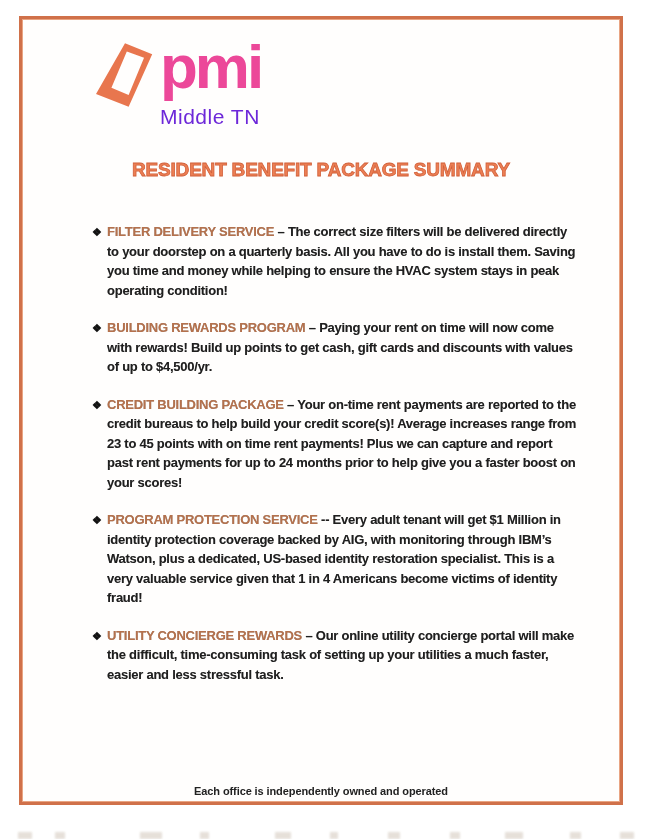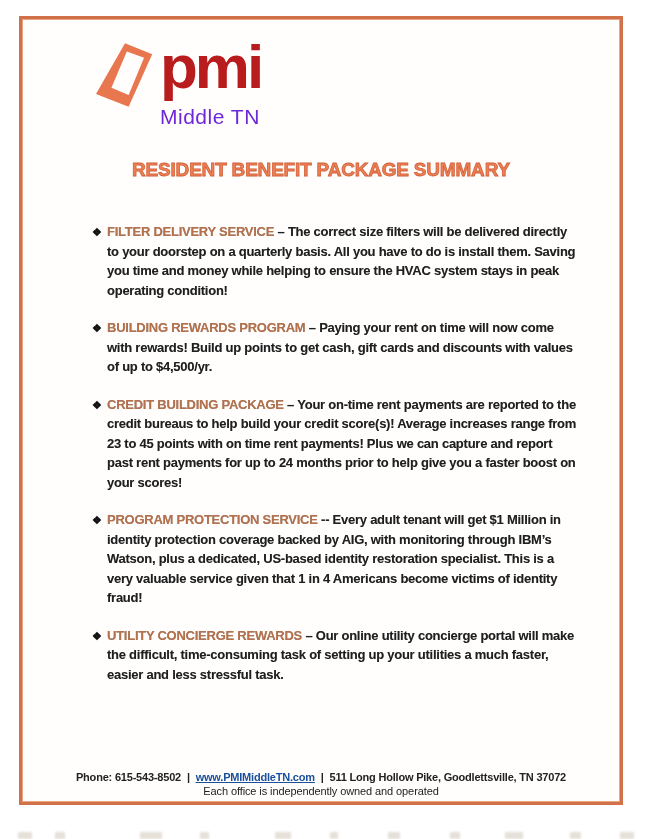--- a/index.html
+++ b/index.html
@@ -23,21 +23,21 @@
   .logo-block{
     position:absolute;
     left:74px;top:20px;
   }
   .logo-row{display:flex;align-items:flex-start;}
   .logo-icon{width:58px;height:64px;margin-top:4px;}
   .logo-word{
     font-size:62px;
     font-weight:bold;
     letter-spacing:-3px;
-    color:#b91c1c;
+    color:#ec4899;
     line-height:56px;
     margin-left:6px;
   }
   .logo-sub{
     font-size:21px;
     color:#6d28d9;
     margin:-2px 0 0 64px;
     letter-spacing:0.5px;
   }
   
@@ -94,21 +94,21 @@
     letter-spacing:-0.2px;
     margin-bottom:2px;
   }
   .footer-link{
     color:#1a4f9c;
     text-decoration:underline;
     cursor:pointer;
   }
   .footer-line2{
     font-size:11px;
-    font-weight:400;
+    font-weight:700;
     letter-spacing:-0.1px;
   }
   .fsep{margin:0 3px;}
   
   .scan-artifacts{
     position:absolute;
     left:0;bottom:0;
     width:650px;height:14px;
     opacity:0.35;
     filter:blur(1px);
@@ -172,27 +172,20 @@
       <span class="bullet">❖</span>
       <span class="bhead">UTILITY CONCIERGE REWARDS</span>
       <span class="bsep">–</span>
       <span class="btext">Our online utility concierge portal will make the difficult, time-consuming task of setting up your utilities a much faster, easier and less stressful task.</span>
     </div>
 
   </div>
 
 
   <div class="doc-footer">
-    <div class="footer-line1">
-      <span>Phone: 615-543-8502</span>
-      <span class="fsep">|</span>
-      <span class="footer-link">www.PMIMiddleTN.com</span>
-      <span class="fsep">|</span>
-      <span>511 Long Hollow Pike, Goodlettsville, TN 37072</span>
-    </div>
     <div class="footer-line2">Each office is independently owned and operated</div>
   </div>
 
 </div>
 
 <div class="scan-artifacts">
   <i style="left:18px;width:14px;"></i>
   <i style="left:55px;width:10px;"></i>
   <i style="left:140px;width:22px;"></i>
   <i style="left:200px;width:9px;"></i>

